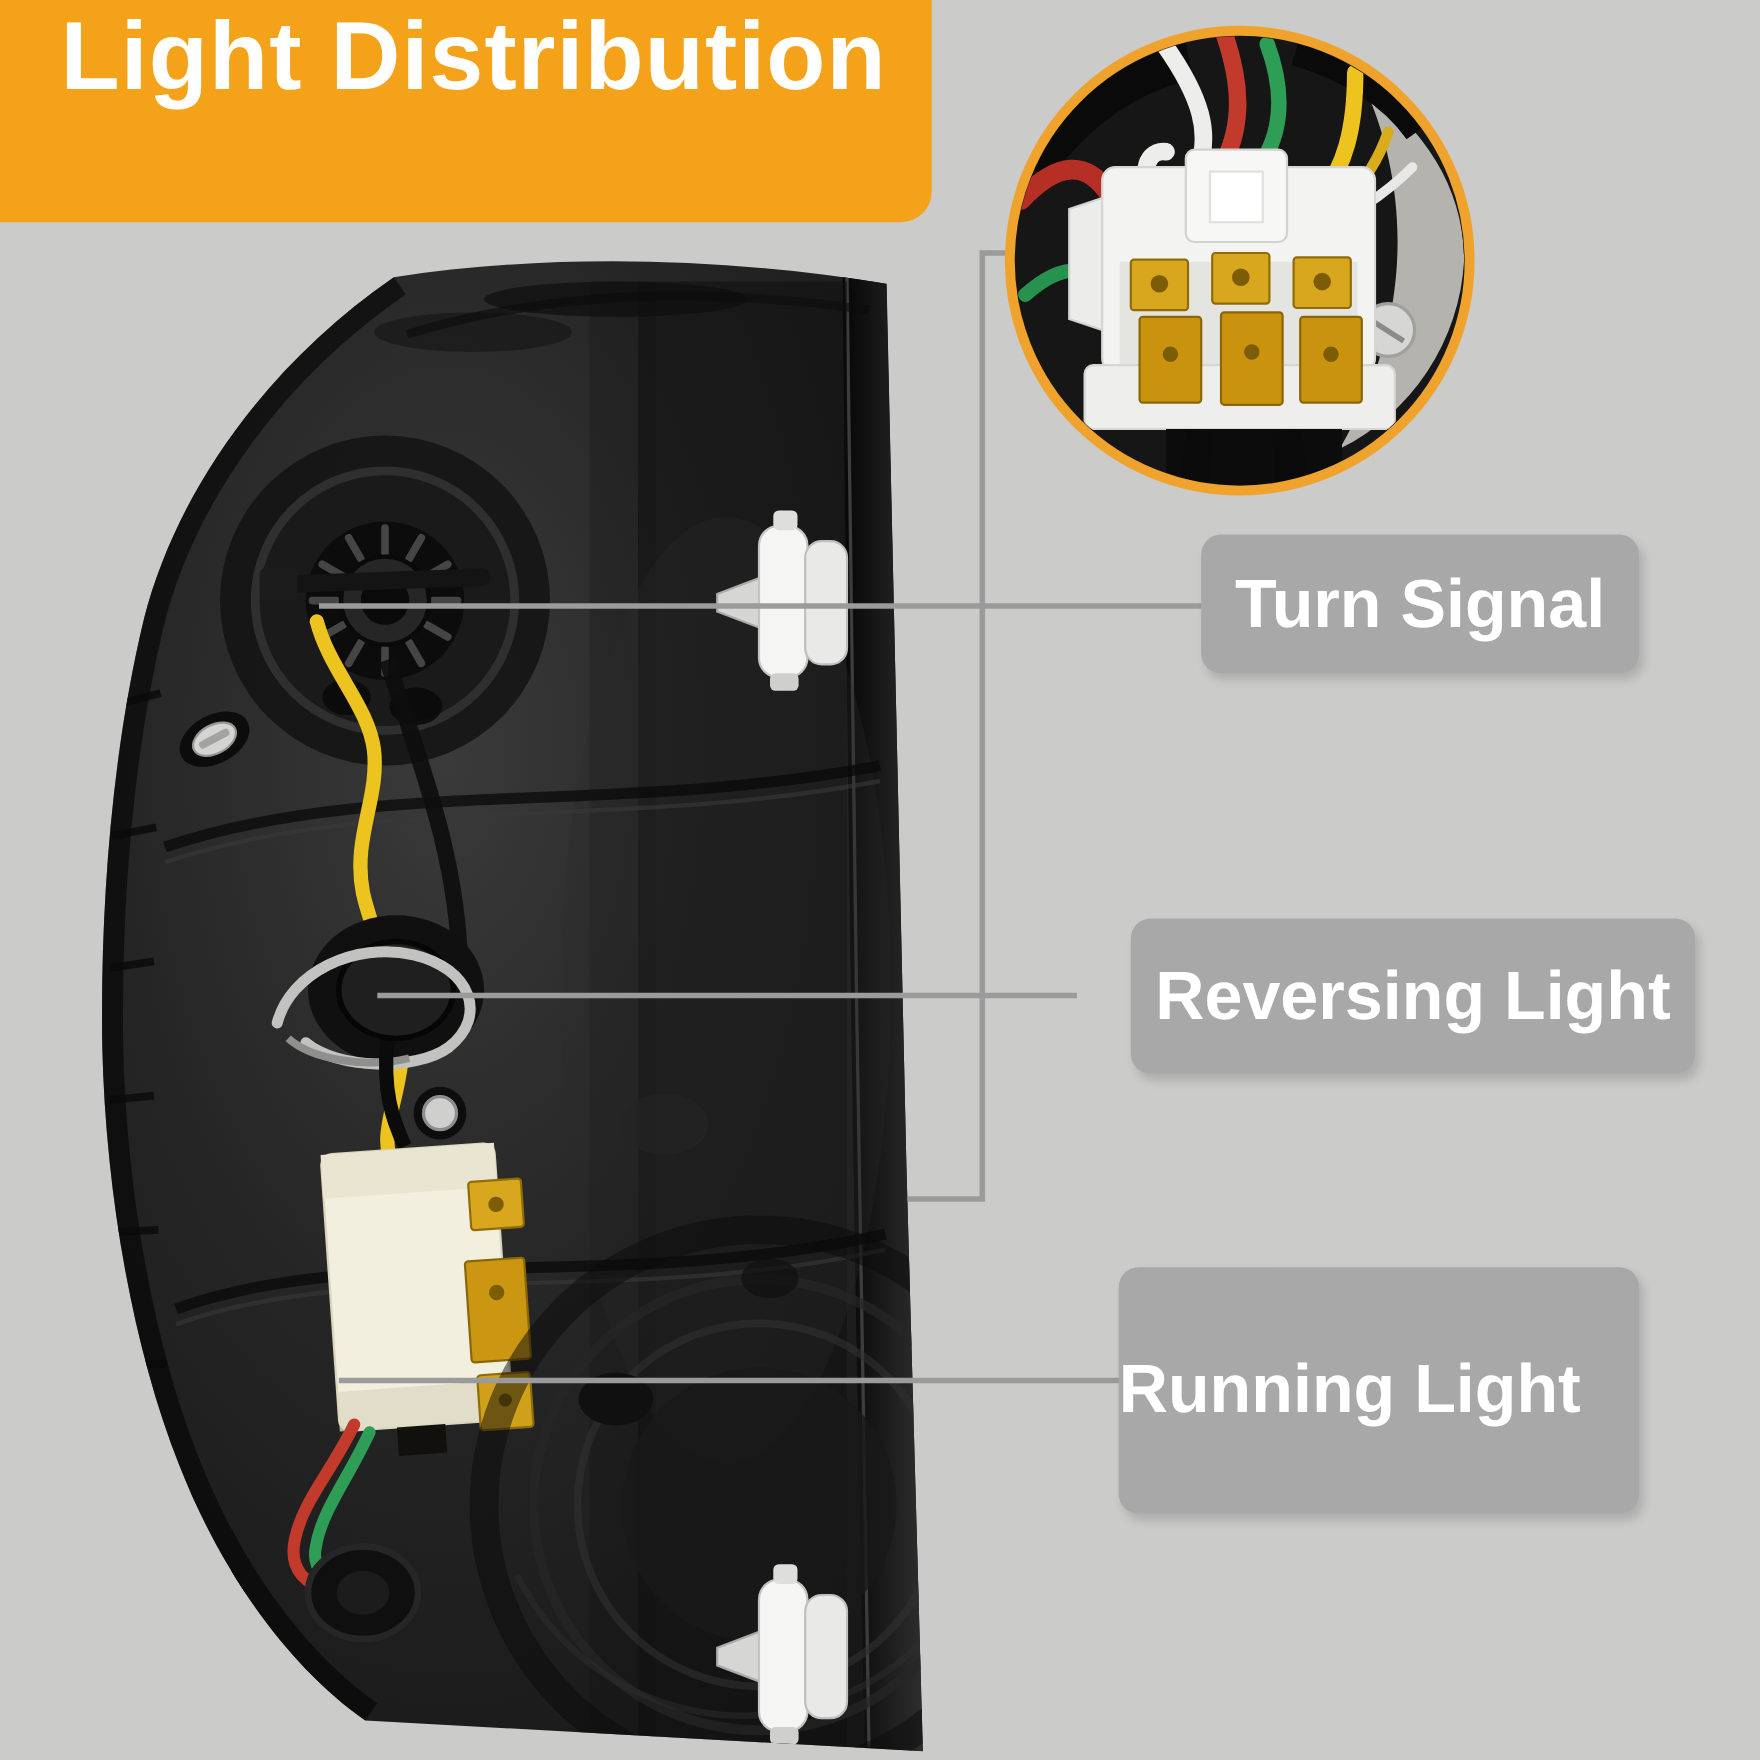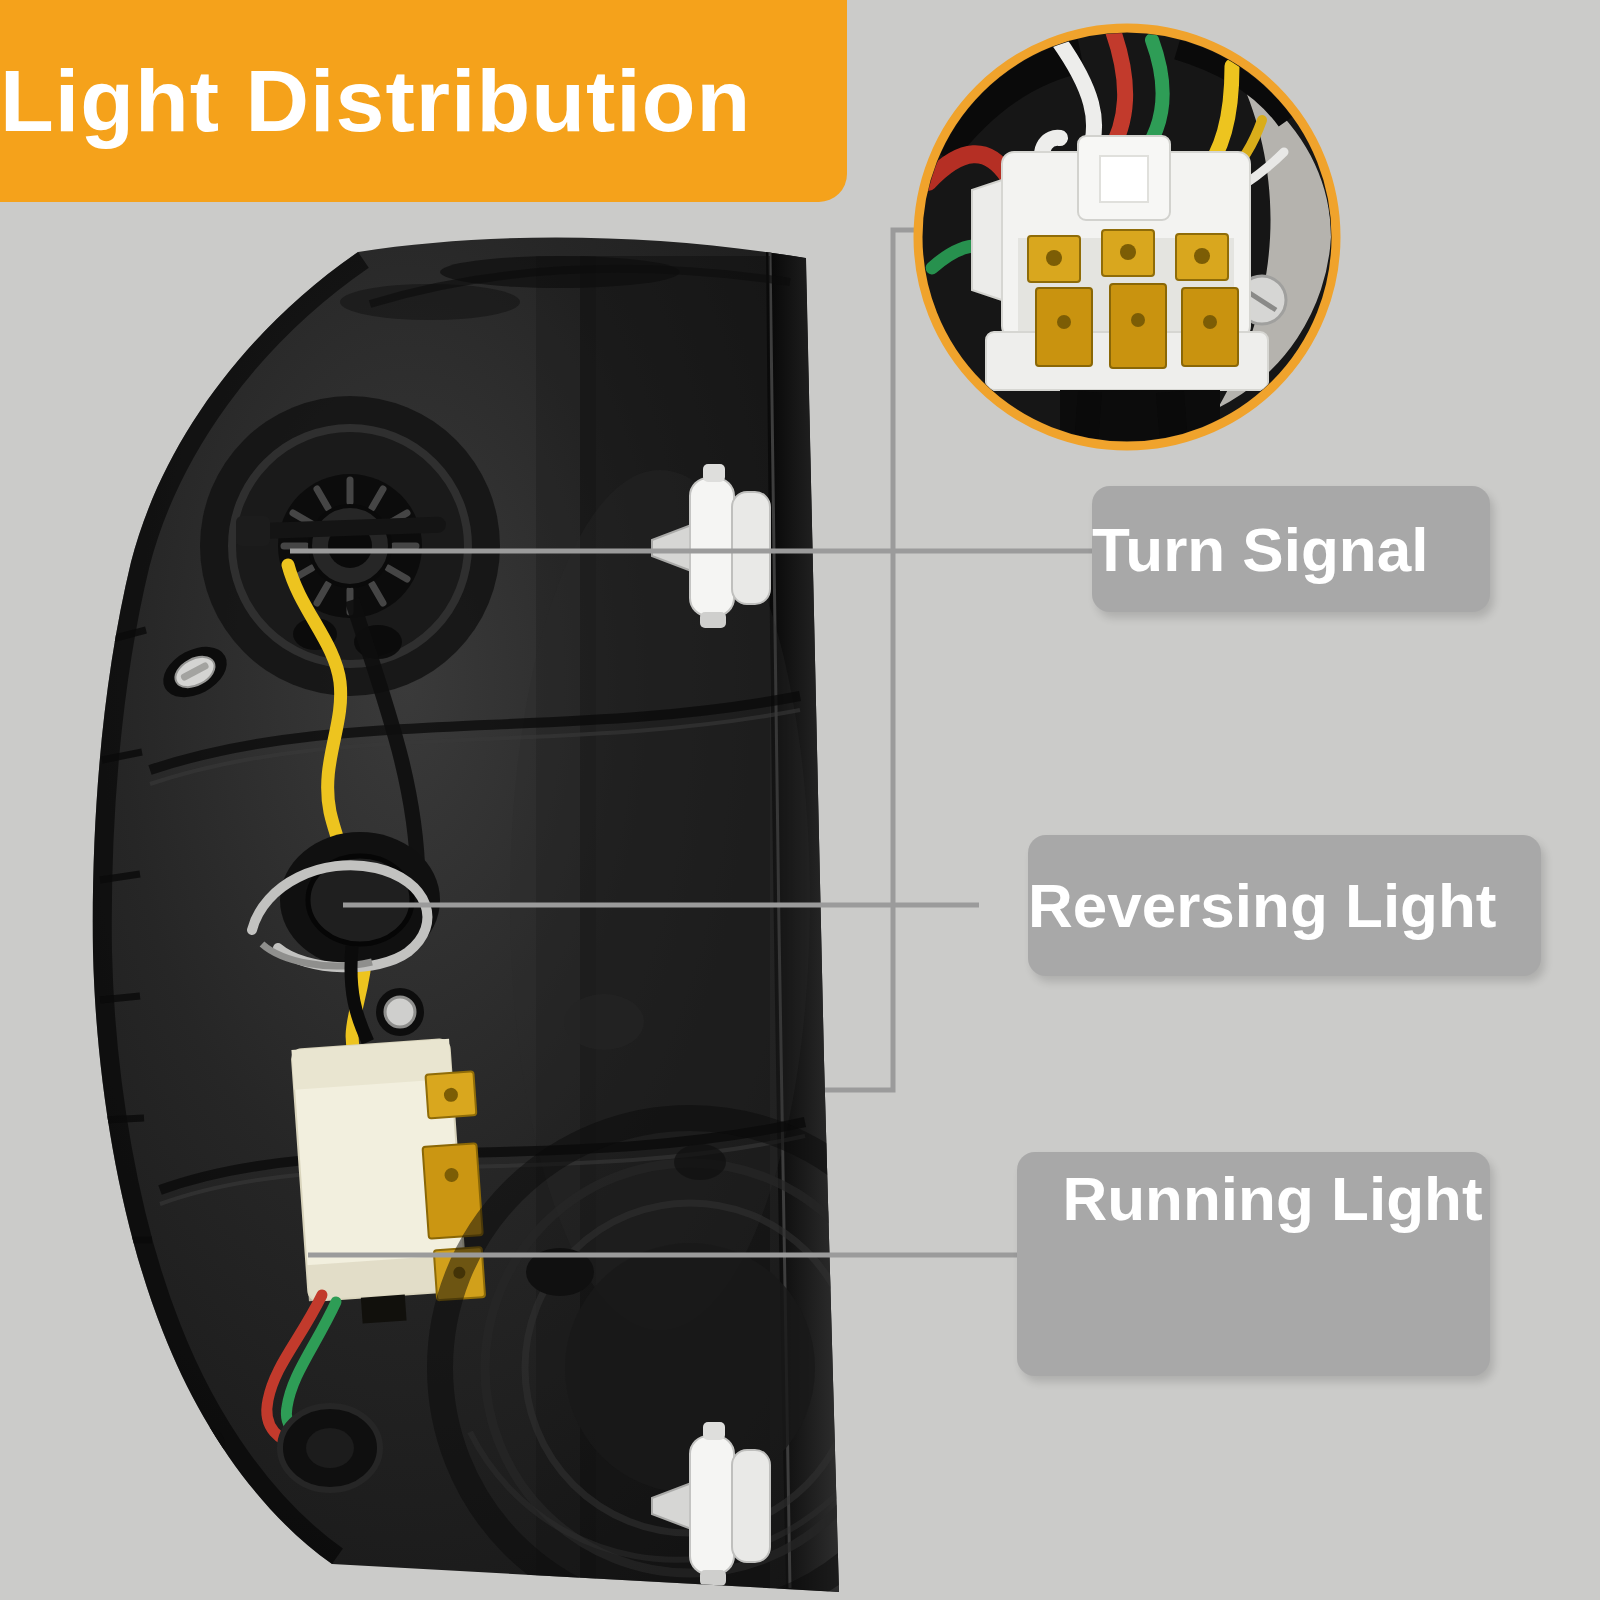--- a/index.html
+++ b/index.html
@@ -1,31 +1,31 @@
 <!DOCTYPE html>
 <html><head>
 <meta charset="utf-8">
 <style>
   html,body{margin:0;padding:0;background:#CBCBC9;}
   #canvas{position:relative;width:1600px;height:1600px;background:#CBCBC9;overflow:hidden;
           font-family:"Liberation Sans",sans-serif;}
   #scene{position:absolute;left:0;top:0;width:1600px;height:1600px;}
   .banner{position:absolute;left:0;top:0;width:847px;height:202px;background:#F5A21B;
-          border-radius:0 0 28px 0;display:flex;align-items:center;
+          border-radius:0 0 28px 0;display:flex;align-items:flex-start;padding-left:55px;
           box-sizing:border-box;z-index:3;}
   .banner span{font-weight:bold;font-size:88px;color:#FFFFFF;letter-spacing:1px;
           font-family:"Liberation Sans",sans-serif;white-space:nowrap;}
   .label-box{position:absolute;background:#A8A8A8;border-radius:18px;color:#FFFFFF;
           font-weight:bold;font-size:62px;font-family:"Liberation Sans",sans-serif;
-          display:flex;align-items:center;z-index:4;
+          display:flex;align-items:center;justify-content:center;z-index:4;
           box-shadow:4px 6px 9px rgba(0,0,0,0.14);white-space:nowrap;}
   #box-turn{left:1092px;top:486px;width:398px;height:126px;}
   #box-rev{left:1028px;top:835px;width:513px;height:141px;}
-  #box-run{left:1017px;top:1152px;width:473px;height:224px;flex-direction:row;
-          align-items:flex-start;justify-content:center;padding-left:38px;
+  #box-run{left:1017px;top:1152px;width:473px;height:224px;flex-direction:column;
+          align-items:flex-start;justify-content:center;
           box-sizing:border-box;line-height:1.52;}
 </style>
 </head>
 <body>
 
 <div id="canvas">
 
   <svg id="scene" viewBox="0 0 1600 1600" xmlns="http://www.w3.org/2000/svg">
     <defs>
       <radialGradient id="g-body" cx="0.42" cy="0.33" r="0.85">

